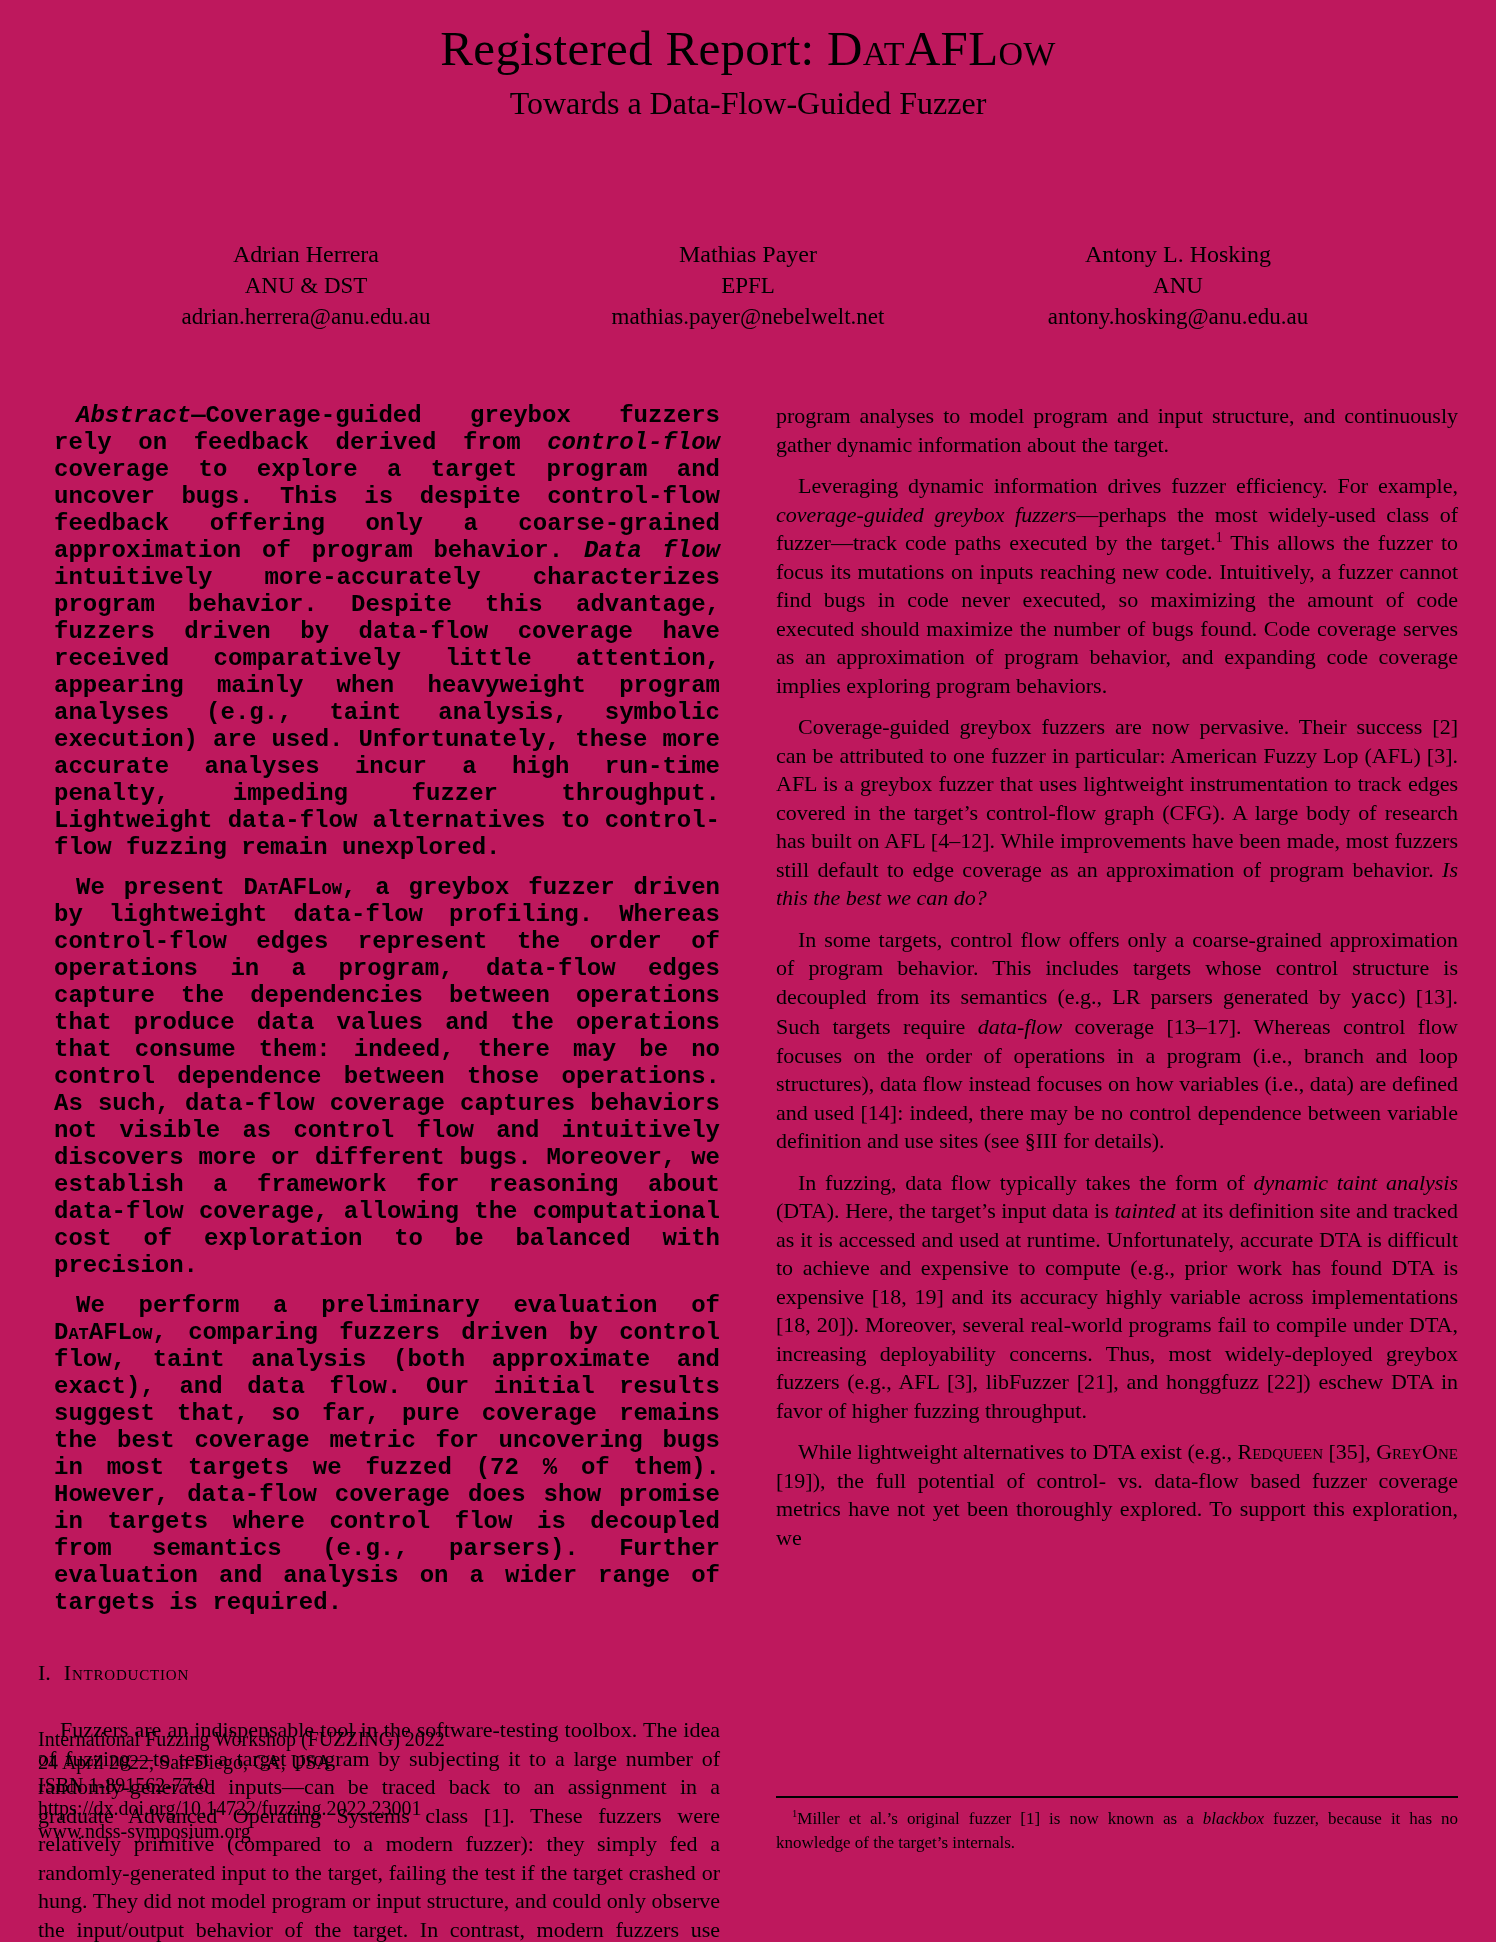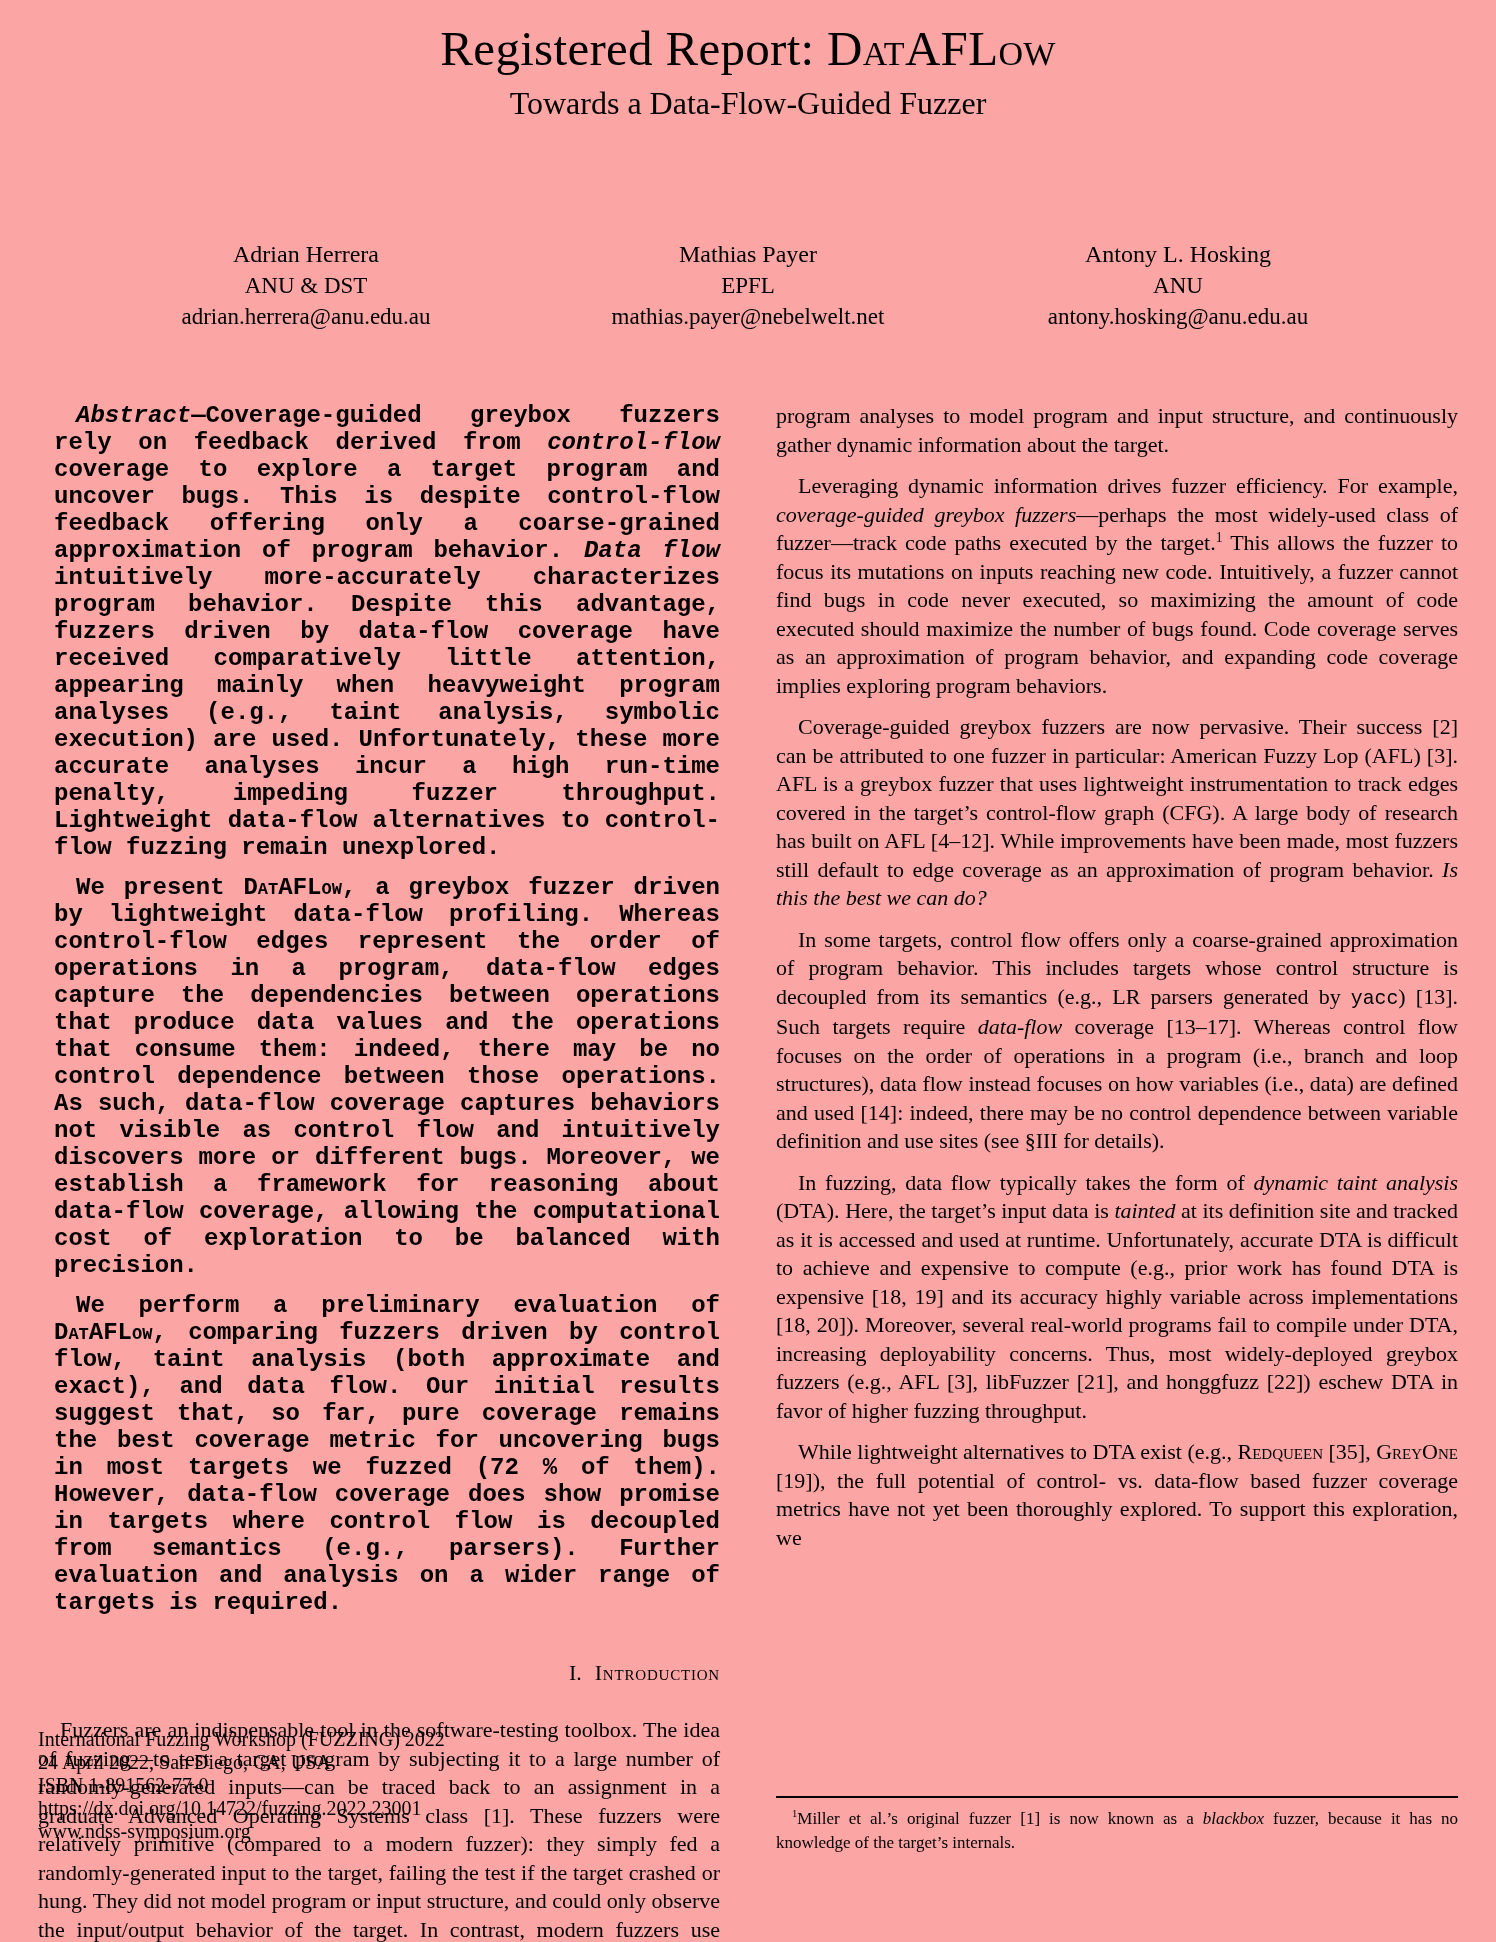--- a/index.html
+++ b/index.html
@@ -1,20 +1,20 @@
 <!DOCTYPE html>
 <html><head>
 <meta charset="utf-8">
 <style>
   html, body { margin:0; padding:0; background:#e8e8e8; }
   .page {
     position:relative;
     width:1496px; height:1942px;
     margin:0 auto;
-    background:#fca5a5;
+    background:#be185d;
     color:#000000;
     font-family:"Liberation Serif", serif;
     overflow:hidden;
   }
   
   .title {
     position:absolute; top:20px; left:0; width:100%;
     text-align:center; font-size:49px; font-weight:400;
     margin:0; letter-spacing:0.3px;
   }
@@ -40,21 +40,21 @@
   p.abs {
     font-weight:700; font-size:24px; line-height:27px;
     text-indent:22px; margin:0 0 13px 16px;font-family:Liberation Mono, monospace;
   }
   p.body {
     font-size:22px; line-height:28.5px;
     text-indent:22px; margin:0 0 13px 0;
   }
   p.noindent { text-indent:0; }
   .sec {
-    font-size:22px; font-weight:400; text-align:right;
+    font-size:22px; font-weight:400; text-align:left;
     margin:44px 0 30px 0;
   }
   .sec-title { font-variant:small-caps; letter-spacing:0.8px; margin-left:13px; }
   
   .footerblock {
     position:absolute; left:38px; top:1728px; width:682px;
     font-size:20px; line-height:23px; text-align:left;
   }
   .footnote {
     position:absolute; left:776px; top:1796px; width:682px;

